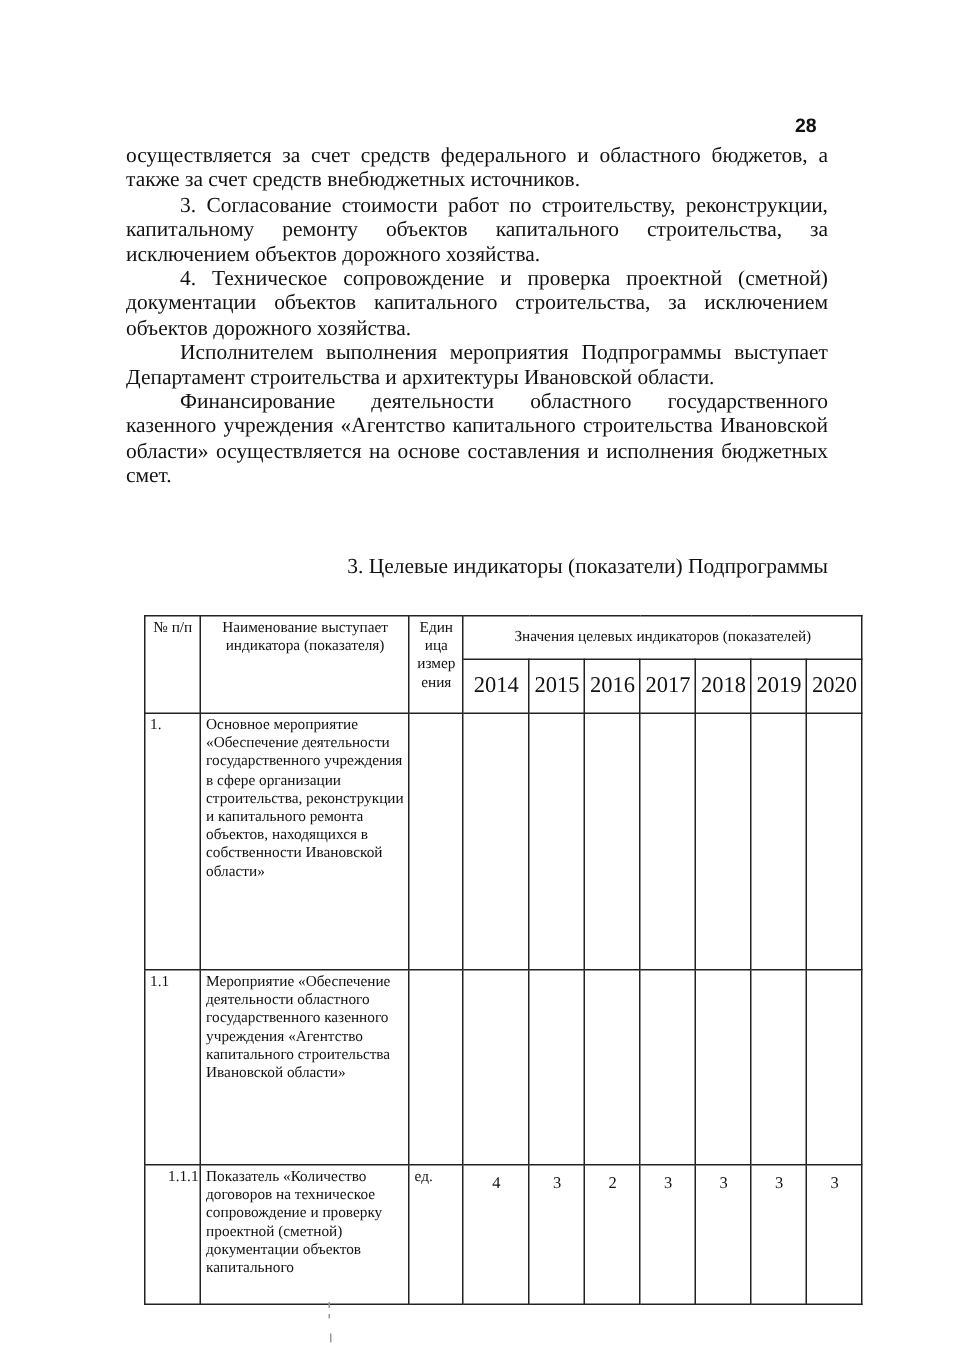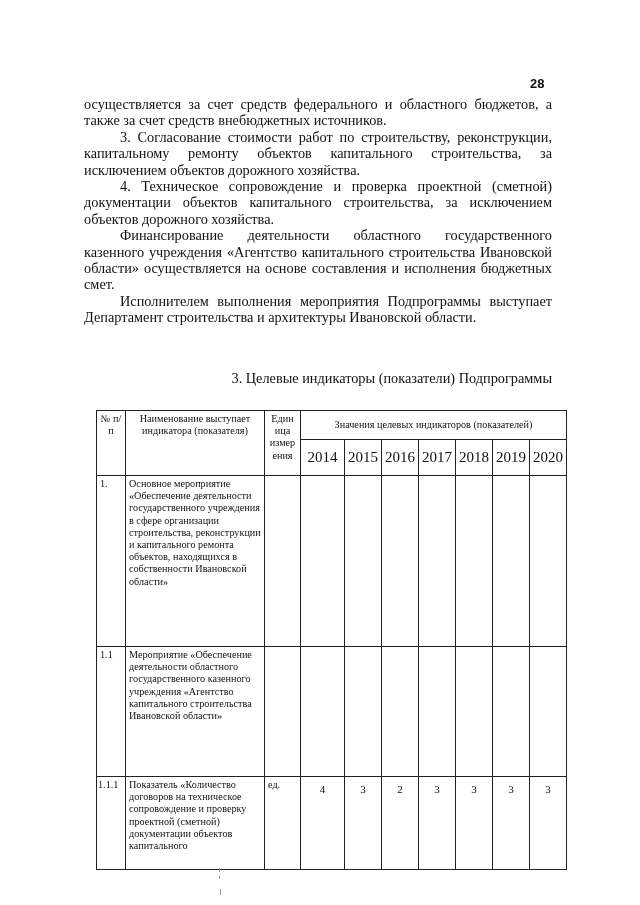--- a/index.html
+++ b/index.html
@@ -18,22 +18,22 @@
 </style>
 </head>
 <body>
 
 <div class="page-num">28</div>
 
 <div class="body-text">
   <p>осуществляется за счет средств федерального и областного бюджетов, а также за счет средств внебюджетных источников.</p>
   <p class="ind">3. Согласование стоимости работ по строительству, реконструкции, капитальному ремонту объектов капитального строительства, за исключением объектов дорожного хозяйства.</p>
   <p class="ind">4. Техническое сопровождение и проверка проектной (сметной) документации объектов капитального строительства, за исключением объектов дорожного хозяйства.</p>
+  <p class="ind">Исполнителем выполнения мероприятия Подпрограммы выступает Департамент строительства и архитектуры Ивановской области.</p>
   <p class="ind">Финансирование деятельности областного государственного казенного учреждения «Агентство капитального строительства Ивановской области» осуществляется на основе составления и исполнения бюджетных смет.</p>
-  <p class="ind">Исполнителем выполнения мероприятия Подпрограммы выступает Департамент строительства и архитектуры Ивановской области.</p>
 </div>
 
 <div class="sec-title">3. Целевые индикаторы (показатели) Подпрограммы</div>
 
 <table class="ind">
   <colgroup>
     <col style="width:29px">
       <col style="width:139px">
       <col style="width:36px">
     <col style="width:44px">
@@ -78,21 +78,21 @@
     <td></td>
     <td class="num"></td>
     <td class="num"></td>
     <td class="num"></td>
     <td class="num"></td>
     <td class="num"></td>
     <td class="num"></td>
     <td class="num"></td>
   </tr>
   <tr style="height:93px">
-    <td style="padding-left:1px;padding-right:1px">1.1.1</td>
+    <td style="padding-left:15px;padding-right:1px">1.1.1</td>
     <td>Показатель «Количество договоров на техническое сопровождение и проверку проектной (сметной) документации объектов капитального</td>
     <td>ед.</td>
     <td class="num">4</td>
     <td class="num">3</td>
     <td class="num">2</td>
     <td class="num">3</td>
     <td class="num">3</td>
     <td class="num">3</td>
     <td class="num">3</td>
   </tr>

